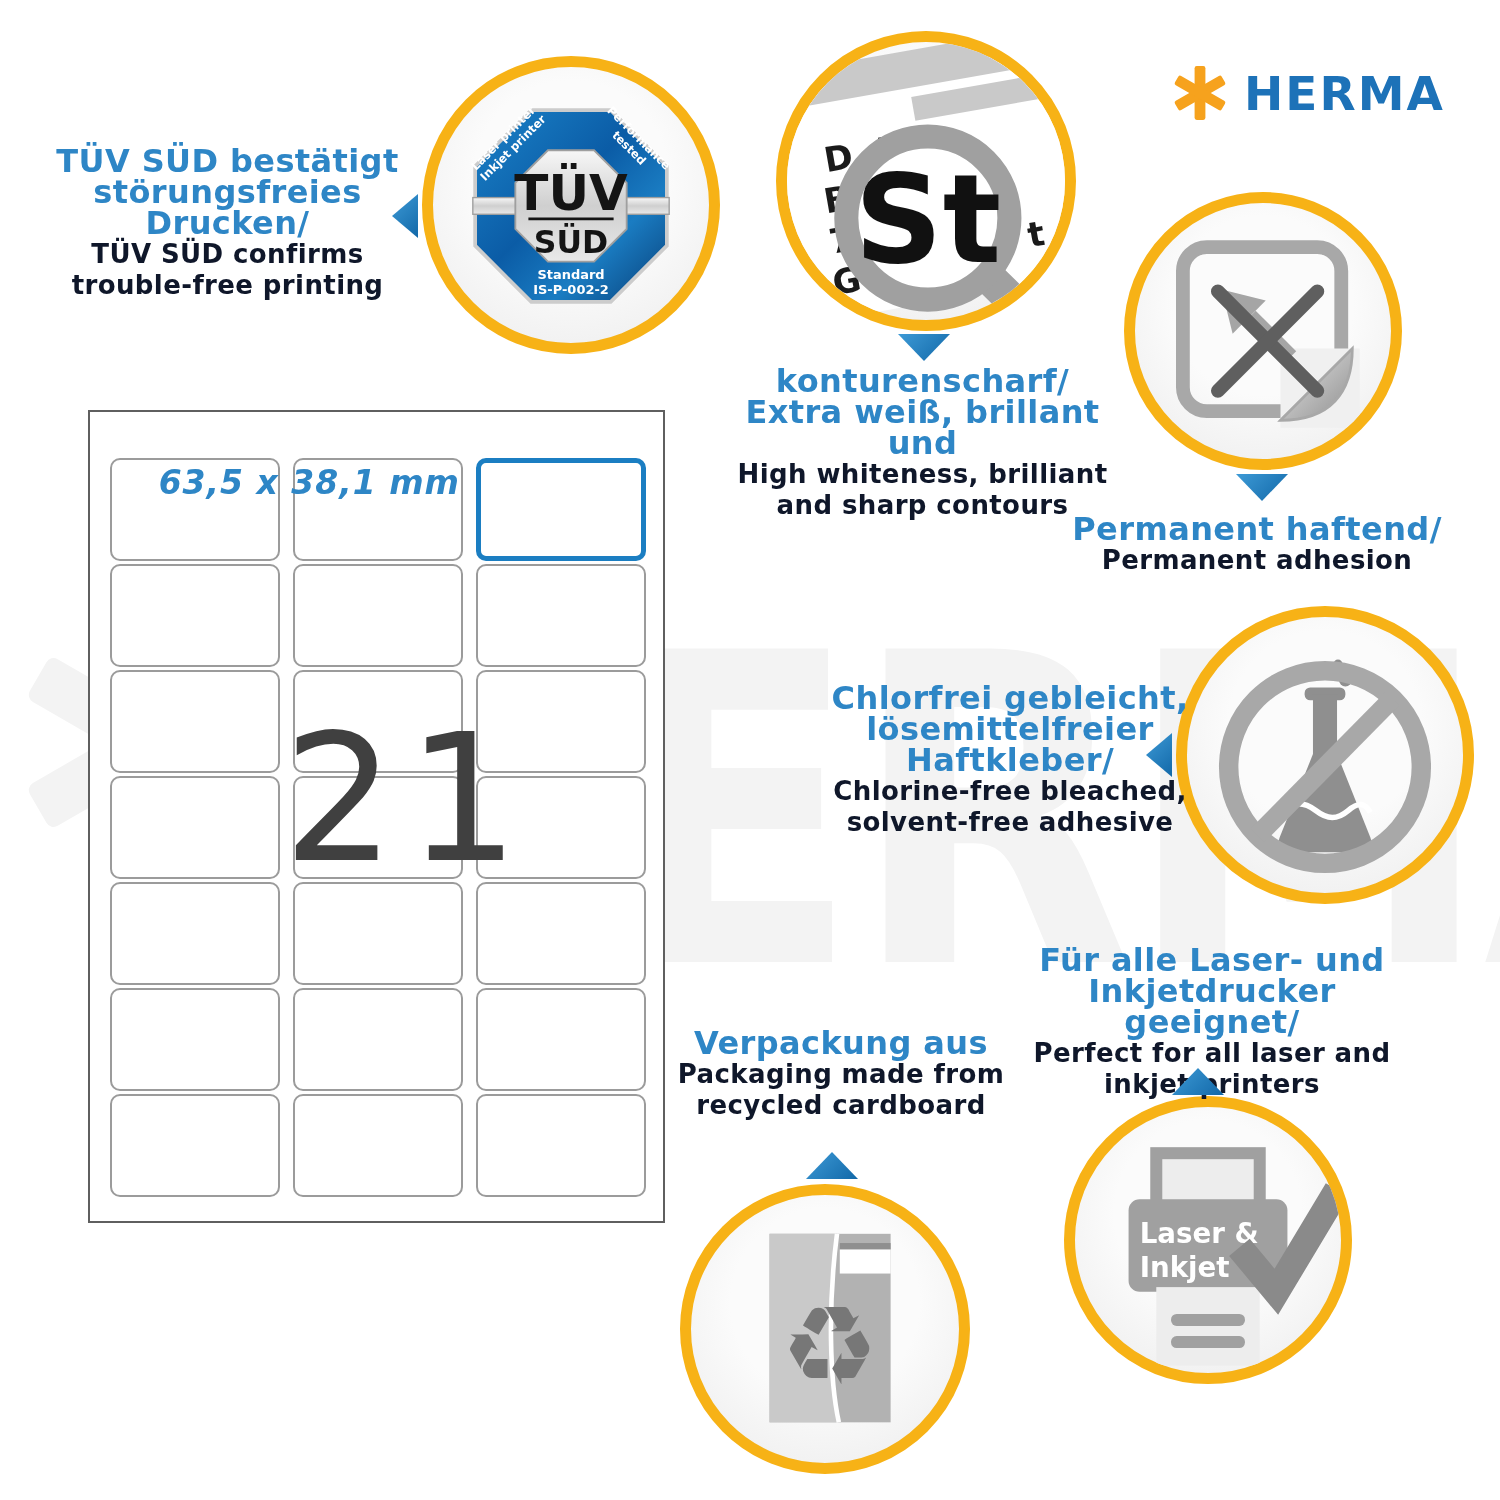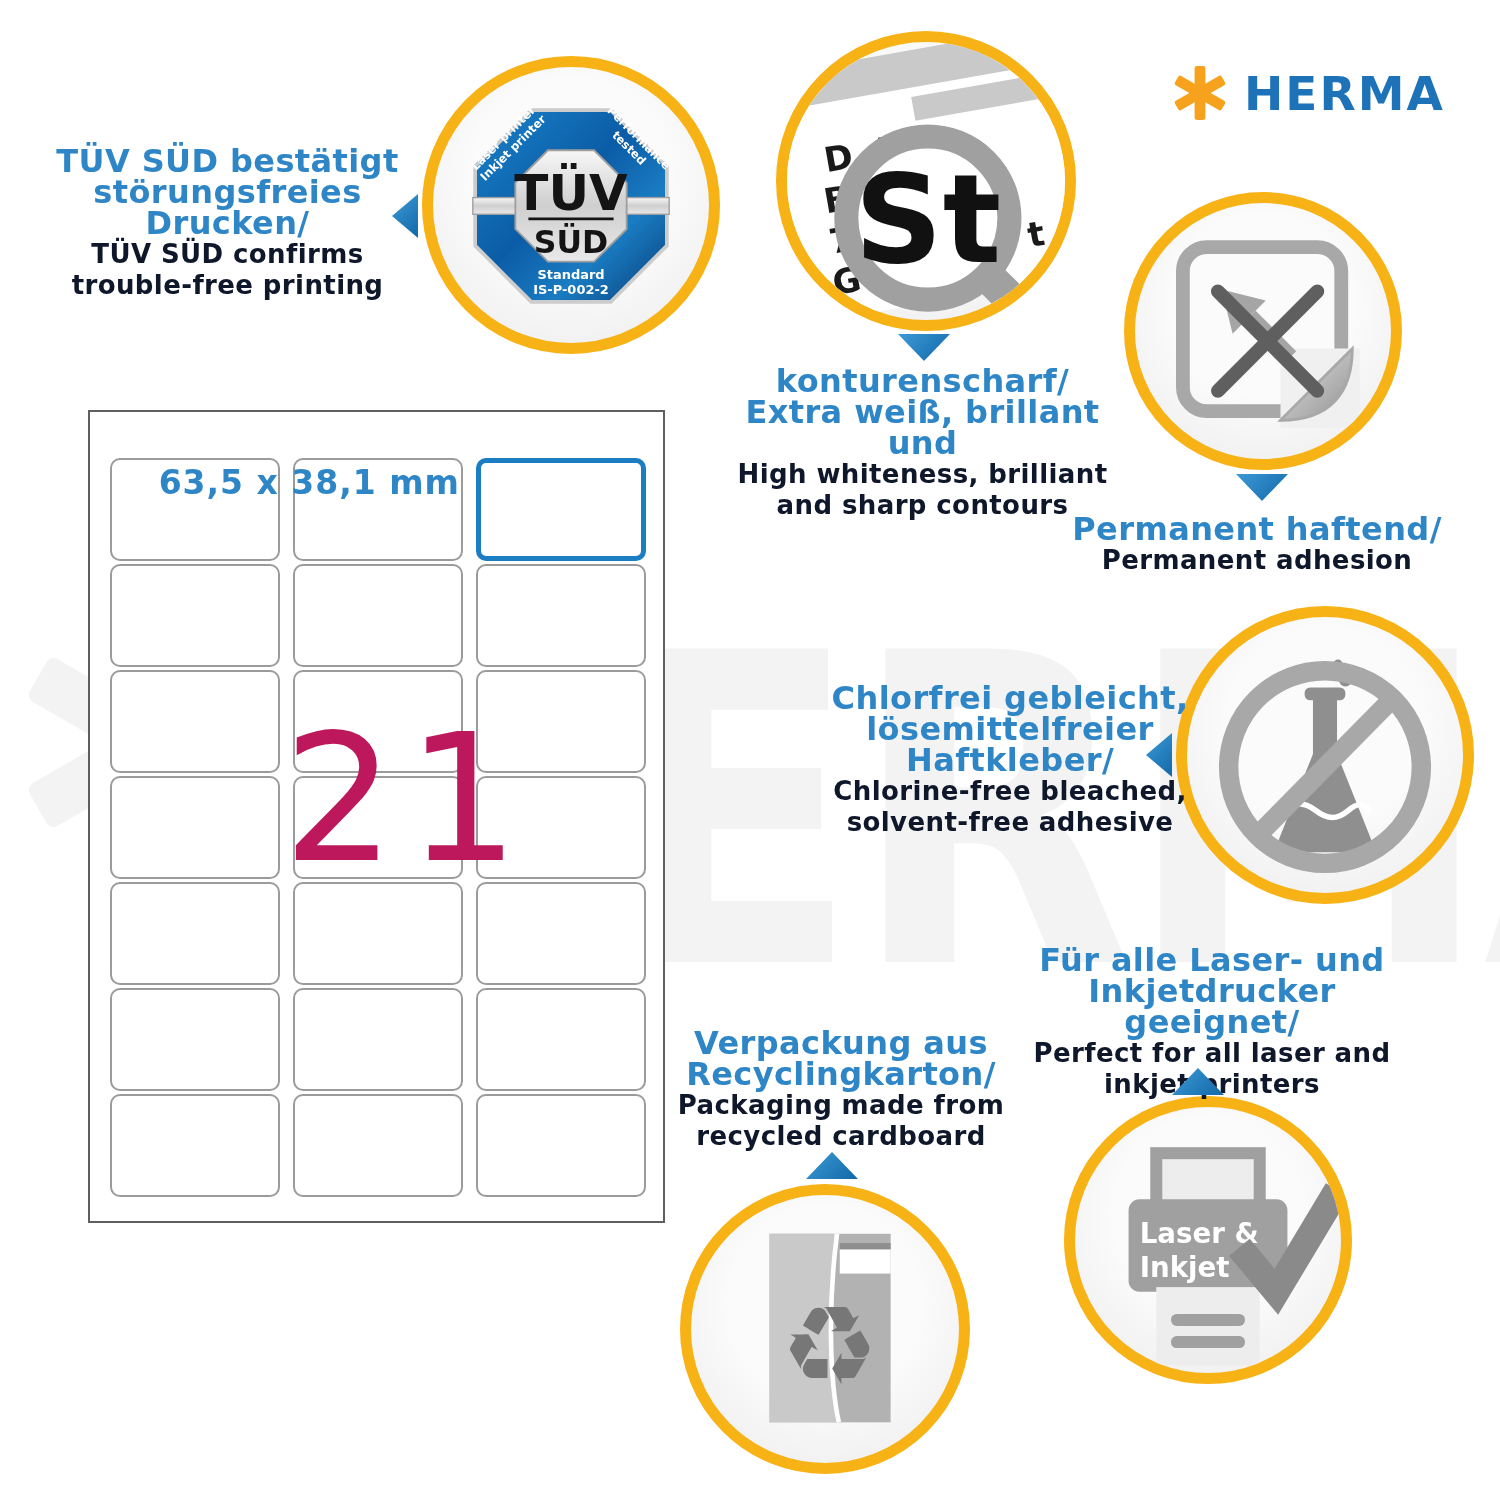--- a/index.html
+++ b/index.html
@@ -47,24 +47,24 @@
     grid-template-columns:repeat(3,170px);grid-auto-rows:103px;gap:3px 13px;
   }
   .label-cell{
     border:2px solid #9b9b9b;border-radius:10px;background:#ffffff;box-sizing:border-box;
   }
   .label-cell.highlight{border:5px solid #1b7ec2;}
   .dims{
     position:absolute;left:150px;top:465px;width:310px;text-align:right;z-index:3;
     font-weight:bold;letter-spacing:1px;line-height:36px;
   }
-  .dims .mm{font-size:33px;color:#2e86c6;}
+  .dims .mm{font-size:33px;color:#2e86c6;font-style:italic;}
   .dims .inch{font-size:29px;color:#9b9b9b;}
   .count{
-    position:absolute;left:283px;top:712px;font-size:176px;color:#be185d;
+    position:absolute;left:283px;top:712px;font-size:176px;color:#404040;
     letter-spacing:12px;line-height:1;z-index:3;font-weight:normal;
   }
 </style>
 </head>
 <body>
 
 <div class="canvas">
 
   <svg class="watermark-star" viewBox="0 0 100 100">
     <g fill="#f3f3f3">
@@ -258,21 +258,20 @@
       <g fill="#ffffff" font-weight="bold" font-size="30">
         <text x="70" y="147">Laser &amp;</text>
         <text x="70" y="184">Inkjet</text>
       </g>
       <path d="M 178,152 L 218,200 L 284,90" fill="none" stroke="#8a8a8a" stroke-width="29"></path>
     </svg>
   </div>
 
   <div class="feature" style="left:640px;top:1028px;width:402px;">
     <div class="de">Verpackung aus</div>
-    <div class="de">Recyclingkarton/</div>
     <div class="en">Packaging made from</div>
     <div class="en">recycled cardboard</div>
   </div>
   <div class="arrow up" style="left:806px;top:1152px;width:52px;height:27px;"></div>
 
   <div class="bubble" style="left:680px;top:1184px;width:290px;height:290px;">
     <svg viewBox="0 0 290 290">
       <rect x="85" y="42" width="131" height="204" fill="#b2b2b2"></rect>
       <path d="M 85,42 L 158,42 C 148,120 150,200 160,246 L 85,246 Z" fill="#c9c9c9"></path>
       <path d="M 158,42 C 148,120 150,200 160,246" stroke="#ffffff" stroke-width="5" fill="none"></path>

